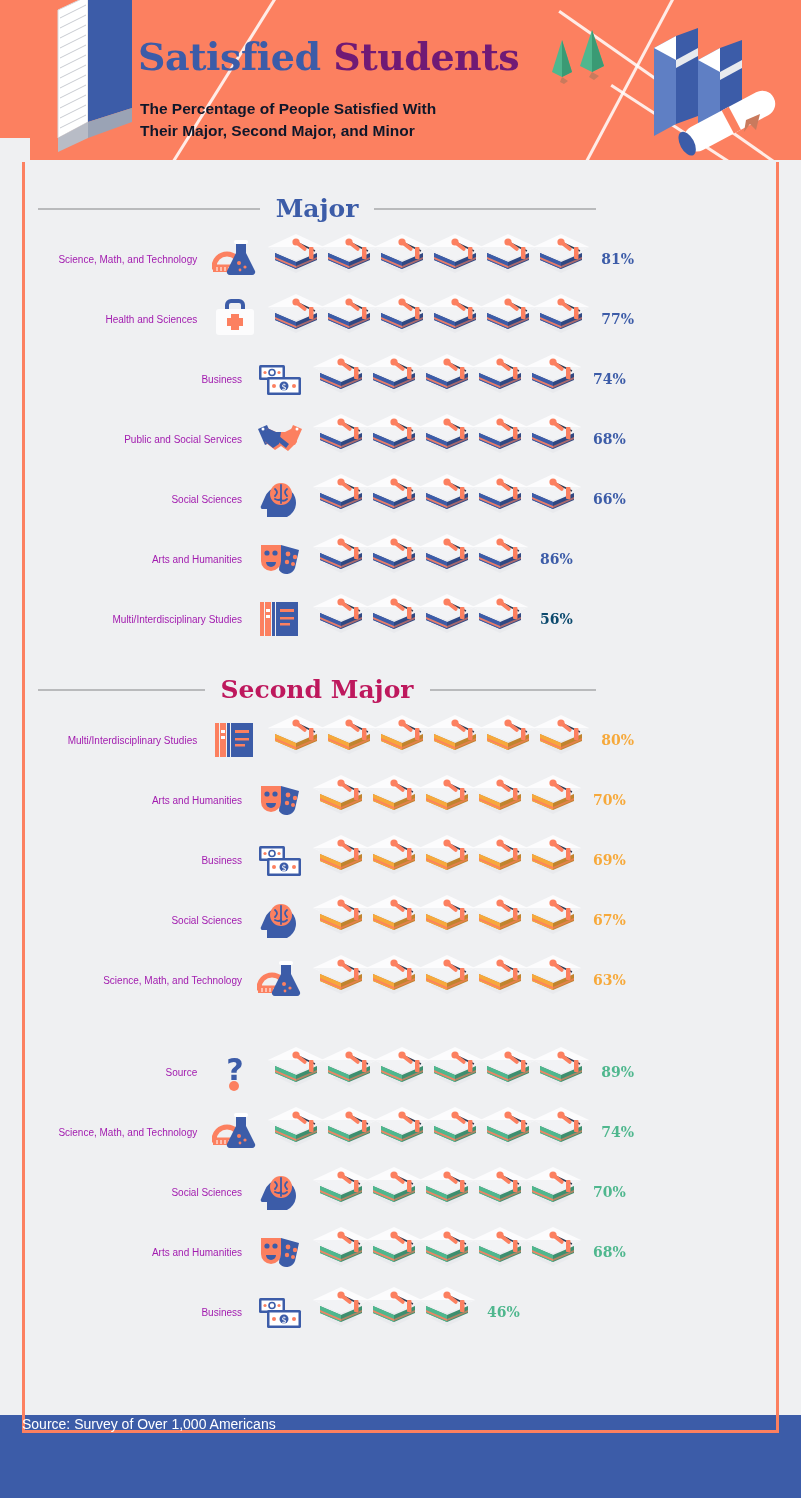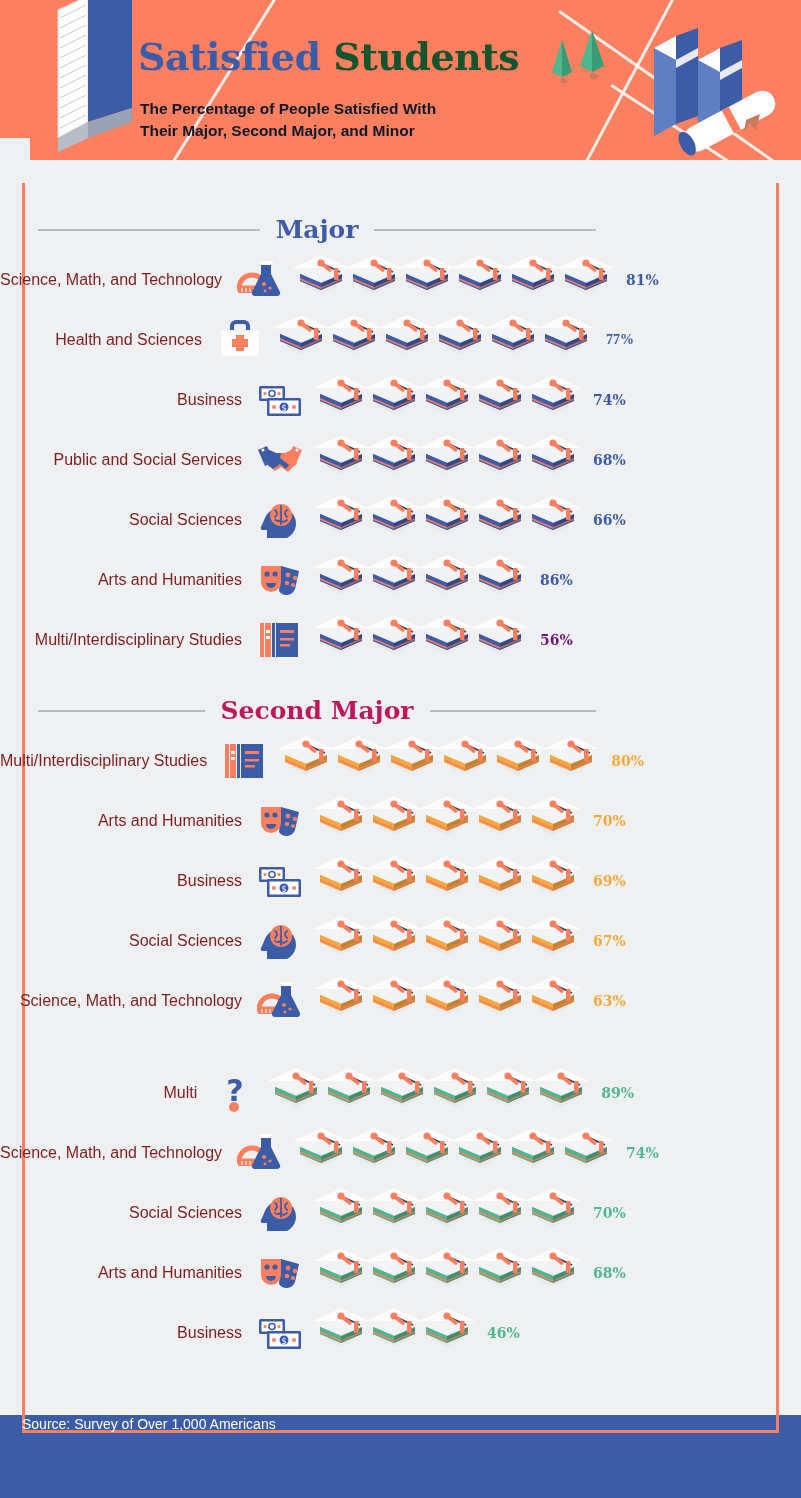--- a/index.html
+++ b/index.html
@@ -27,21 +27,21 @@
   .hdr-book {
     position:absolute; left:40px; top:-4px; width:130px; height:160px;
   }
   .hdr-title {
     position:absolute; left:138px; top:34px;
     font-family:"DejaVu Serif", serif;
     font-weight:bold; font-size:38px; letter-spacing:-.5px;
     white-space:nowrap;
   }
   .t-blue { color:#3c5ca8; }
-  .t-white { color:#14532d; }
+  .t-white { color:#701a75; }
   .hdr-sub {
     position:absolute; left:140px; top:98px;
     color:#0f172a; font-size:15.5px; font-weight:bold; line-height:1.42;
   }
   .hdr-trees { position:absolute; left:546px; top:30px; }
   .hdr-books { position:absolute; left:620px; top:12px; }
 
   
   .hdr-notch {
     position:absolute; left:0; top:138px; width:30px; height:24px;
@@ -49,42 +49,42 @@
   }
 
   
   .frame {
     position:absolute; left:22px; top:2px;
     width:757px; height:1430px;
     border:3px solid #fc8060;
     border-top:none;
     pointer-events:none;
   }
-  .frame-wrap { position:relative; width:634px; height:1275px;margin-top:21px; }
+  .frame-wrap { position:relative; width:634px; height:1275px; }
 
   
   .section { position:relative; }
   .sec-head {
     display:flex; align-items:center; justify-content:center;
     gap:16px; padding:0 38px;
   }
   .sec-rule { flex:1; height:2px; background:#b9babc; }
   .sec-title {
     font-family:"DejaVu Serif", serif; font-weight:bold;
     font-size:25px; white-space:nowrap;
   }
 
   .rows { padding-top:6px; }
   .row {
     display:flex; align-items:center;
     height:60px;
   }
   .row-label {
     width:252px; text-align:right; padding-right:10px;
-    font-size:16px; color:#7f1d1d; white-space:nowrap;
+    font-size:10px; color:#a21caf; white-space:nowrap;
   }
   .row-icon {
     width:56px; display:flex; align-items:center; justify-content:center;
     flex-shrink:0;
   }
   .row-caps {
     display:flex; align-items:center; margin-left:2px;
   }
   .cap { margin-right:-9px; }
   .row-pct {
@@ -383,21 +383,21 @@
     <polygon points="10,26 31,35 31,37 10,28" fill="#fc8060" opacity=".9"></polygon>
     <polygon points="31,35 52,26 52,28 31,37" fill="#fc8060" opacity=".6"></polygon>
     <polygon points="31,3 59,16 31,29 3,16" fill="#fcfcfd"></polygon>
     <polygon points="31,16 59,16 31,29 3,16" fill="#f2f3f5"></polygon>
     <path d="M31 11 L50 20" stroke="#2f3b52" stroke-width="1.6" fill="none"></path>
     <rect x="29" y="11" width="4" height="13" rx="2" fill="#fc8060" transform="rotate(-52 31 11)"></rect>
     <rect x="44" y="16" width="4.5" height="12" rx="1" fill="#fc8060"></rect>
     <circle cx="31" cy="11" r="3.6" fill="#fc8060"></circle>
                 </svg></span>
             </div>
-            <div class="row-pct" style="color: rgb(60, 92, 168); font-family: Liberation Serif, serif;">77%</div>
+            <div class="row-pct" style="color: rgb(60, 92, 168);">77%</div>
           </div>
           <div class="row">
             <div class="row-label">Business</div>
             <div class="row-icon">
               <svg width="46" height="44" viewBox="0 0 46 44">
                 <rect x="2" y="8" width="26" height="15" rx="1.5" fill="#3c5ca8"></rect>
            <rect x="4.5" y="10.5" width="21" height="10" fill="#fff"></rect>
            <circle cx="15" cy="15.5" r="3" fill="none" stroke="#3c5ca8" stroke-width="1.6"></circle>
            <circle cx="8" cy="15.5" r="1.6" fill="#fc8060"></circle>
                 <circle cx="22" cy="15.5" r="1.6" fill="#fc8060"></circle>
@@ -777,21 +777,21 @@
     <polygon points="10,26 31,35 31,37 10,28" fill="#fc8060" opacity=".9"></polygon>
     <polygon points="31,35 52,26 52,28 31,37" fill="#fc8060" opacity=".6"></polygon>
     <polygon points="31,3 59,16 31,29 3,16" fill="#fcfcfd"></polygon>
     <polygon points="31,16 59,16 31,29 3,16" fill="#f2f3f5"></polygon>
     <path d="M31 11 L50 20" stroke="#2f3b52" stroke-width="1.6" fill="none"></path>
     <rect x="29" y="11" width="4" height="13" rx="2" fill="#fc8060" transform="rotate(-52 31 11)"></rect>
     <rect x="44" y="16" width="4.5" height="12" rx="1" fill="#fc8060"></rect>
     <circle cx="31" cy="11" r="3.6" fill="#fc8060"></circle>
                 </svg></span>
             </div>
-            <div class="row-pct" style="color: #701a75;">56%</div>
+            <div class="row-pct" style="color: #0c4a6e;">56%</div>
           </div>
         </div>
       </div>
       <div class="section" style="padding-top: 26px;">
         <div class="sec-head">
           <div class="sec-rule"></div>
      <div class="sec-title" style="color: #be185d;">Second Major</div>
      <div class="sec-rule"></div>
         </div>
         <div class="rows">
@@ -1234,21 +1234,21 @@
     <circle cx="31" cy="11" r="3.6" fill="#fc8060"></circle>
                 </svg></span>
             </div>
             <div class="row-pct" style="color: rgb(246, 169, 59);">63%</div>
           </div>
         </div>
       </div>
       <div class="section" style="padding-top: 26px;">
         <div class="rows">
           <div class="row">
-            <div class="row-label">Multi</div>
+            <div class="row-label">Source</div>
             <div class="row-icon">
               <svg width="46" height="44" viewBox="0 0 46 44">
                 <text x="23" y="30" font-size="30" font-weight="bold" fill="#3c5ca8" text-anchor="middle" font-family="DejaVu Sans, sans-serif">?</text>
            <circle cx="22" cy="36" r="5" fill="#fc8060"></circle>
               </svg>
             </div>
             <div class="row-caps">
               <span class="cap"><svg width="62" height="52" viewBox="0 0 62 52">
     <polygon points="31,26 48,34 31,42 14,34" fill="#e4e6ea" opacity=".55"></polygon>
     <polygon points="10,22 31,31 52,22 52,29 31,38 10,29" fill="#3e8f6f"></polygon>

